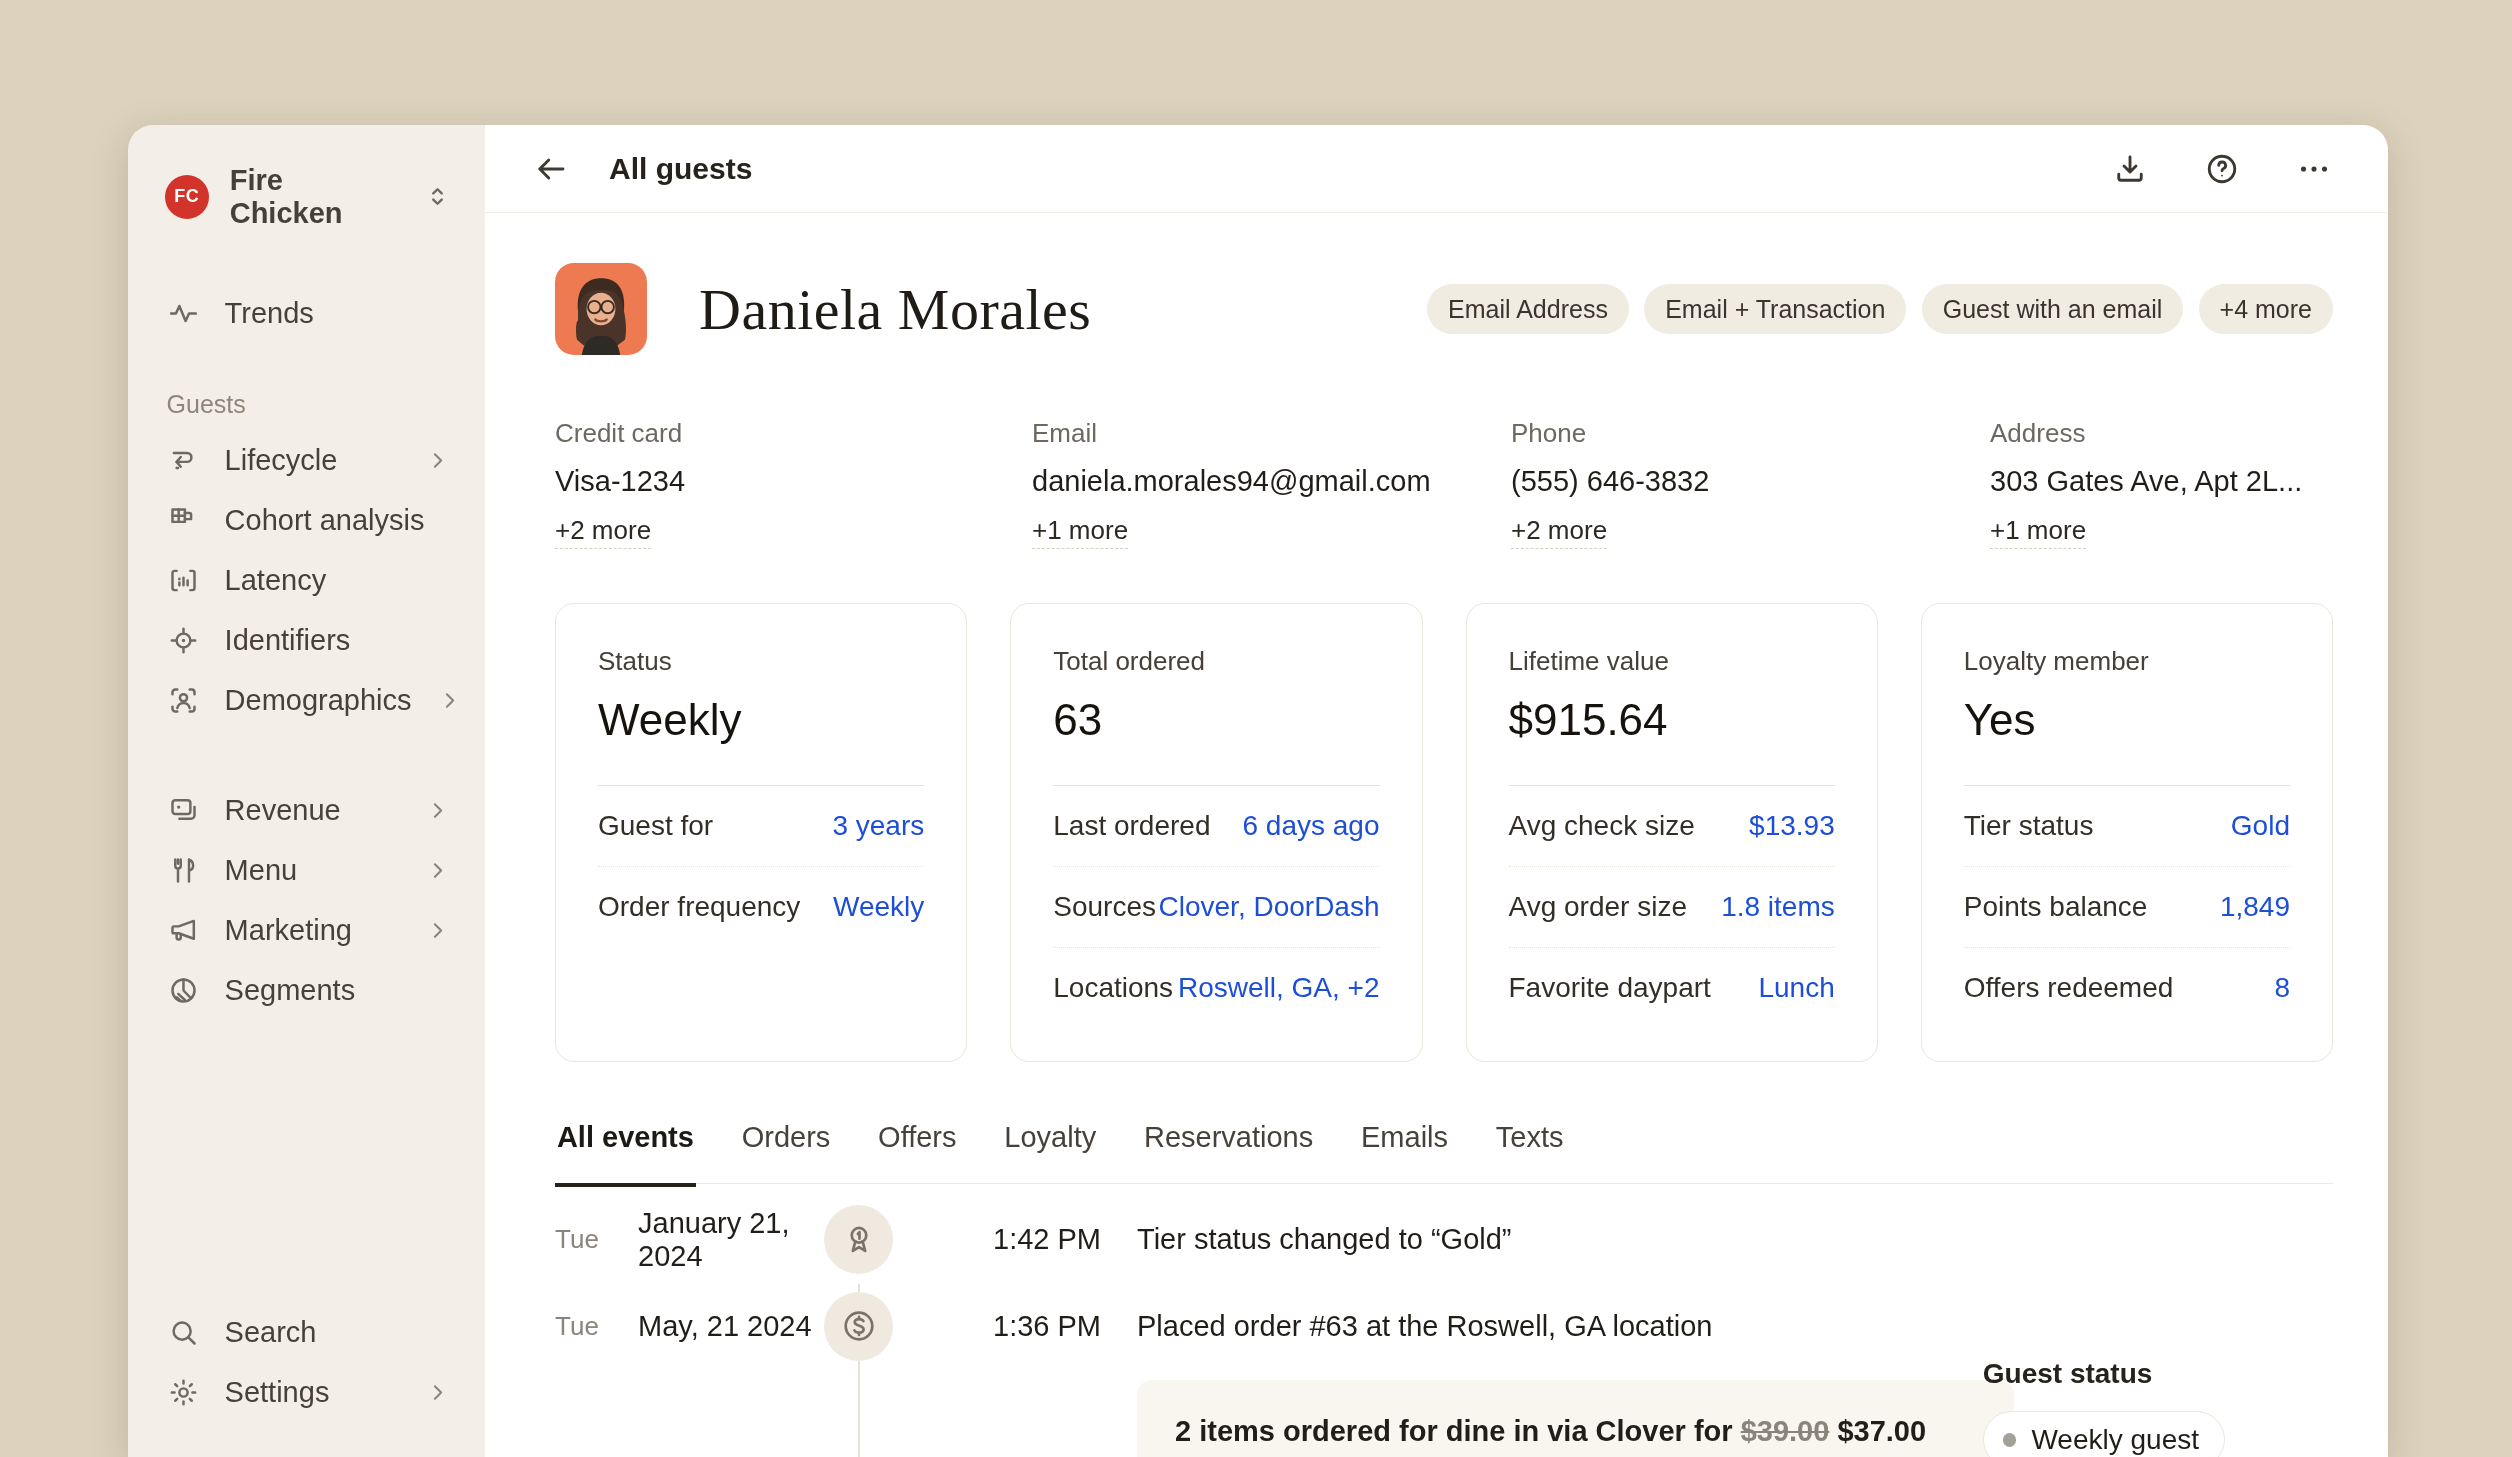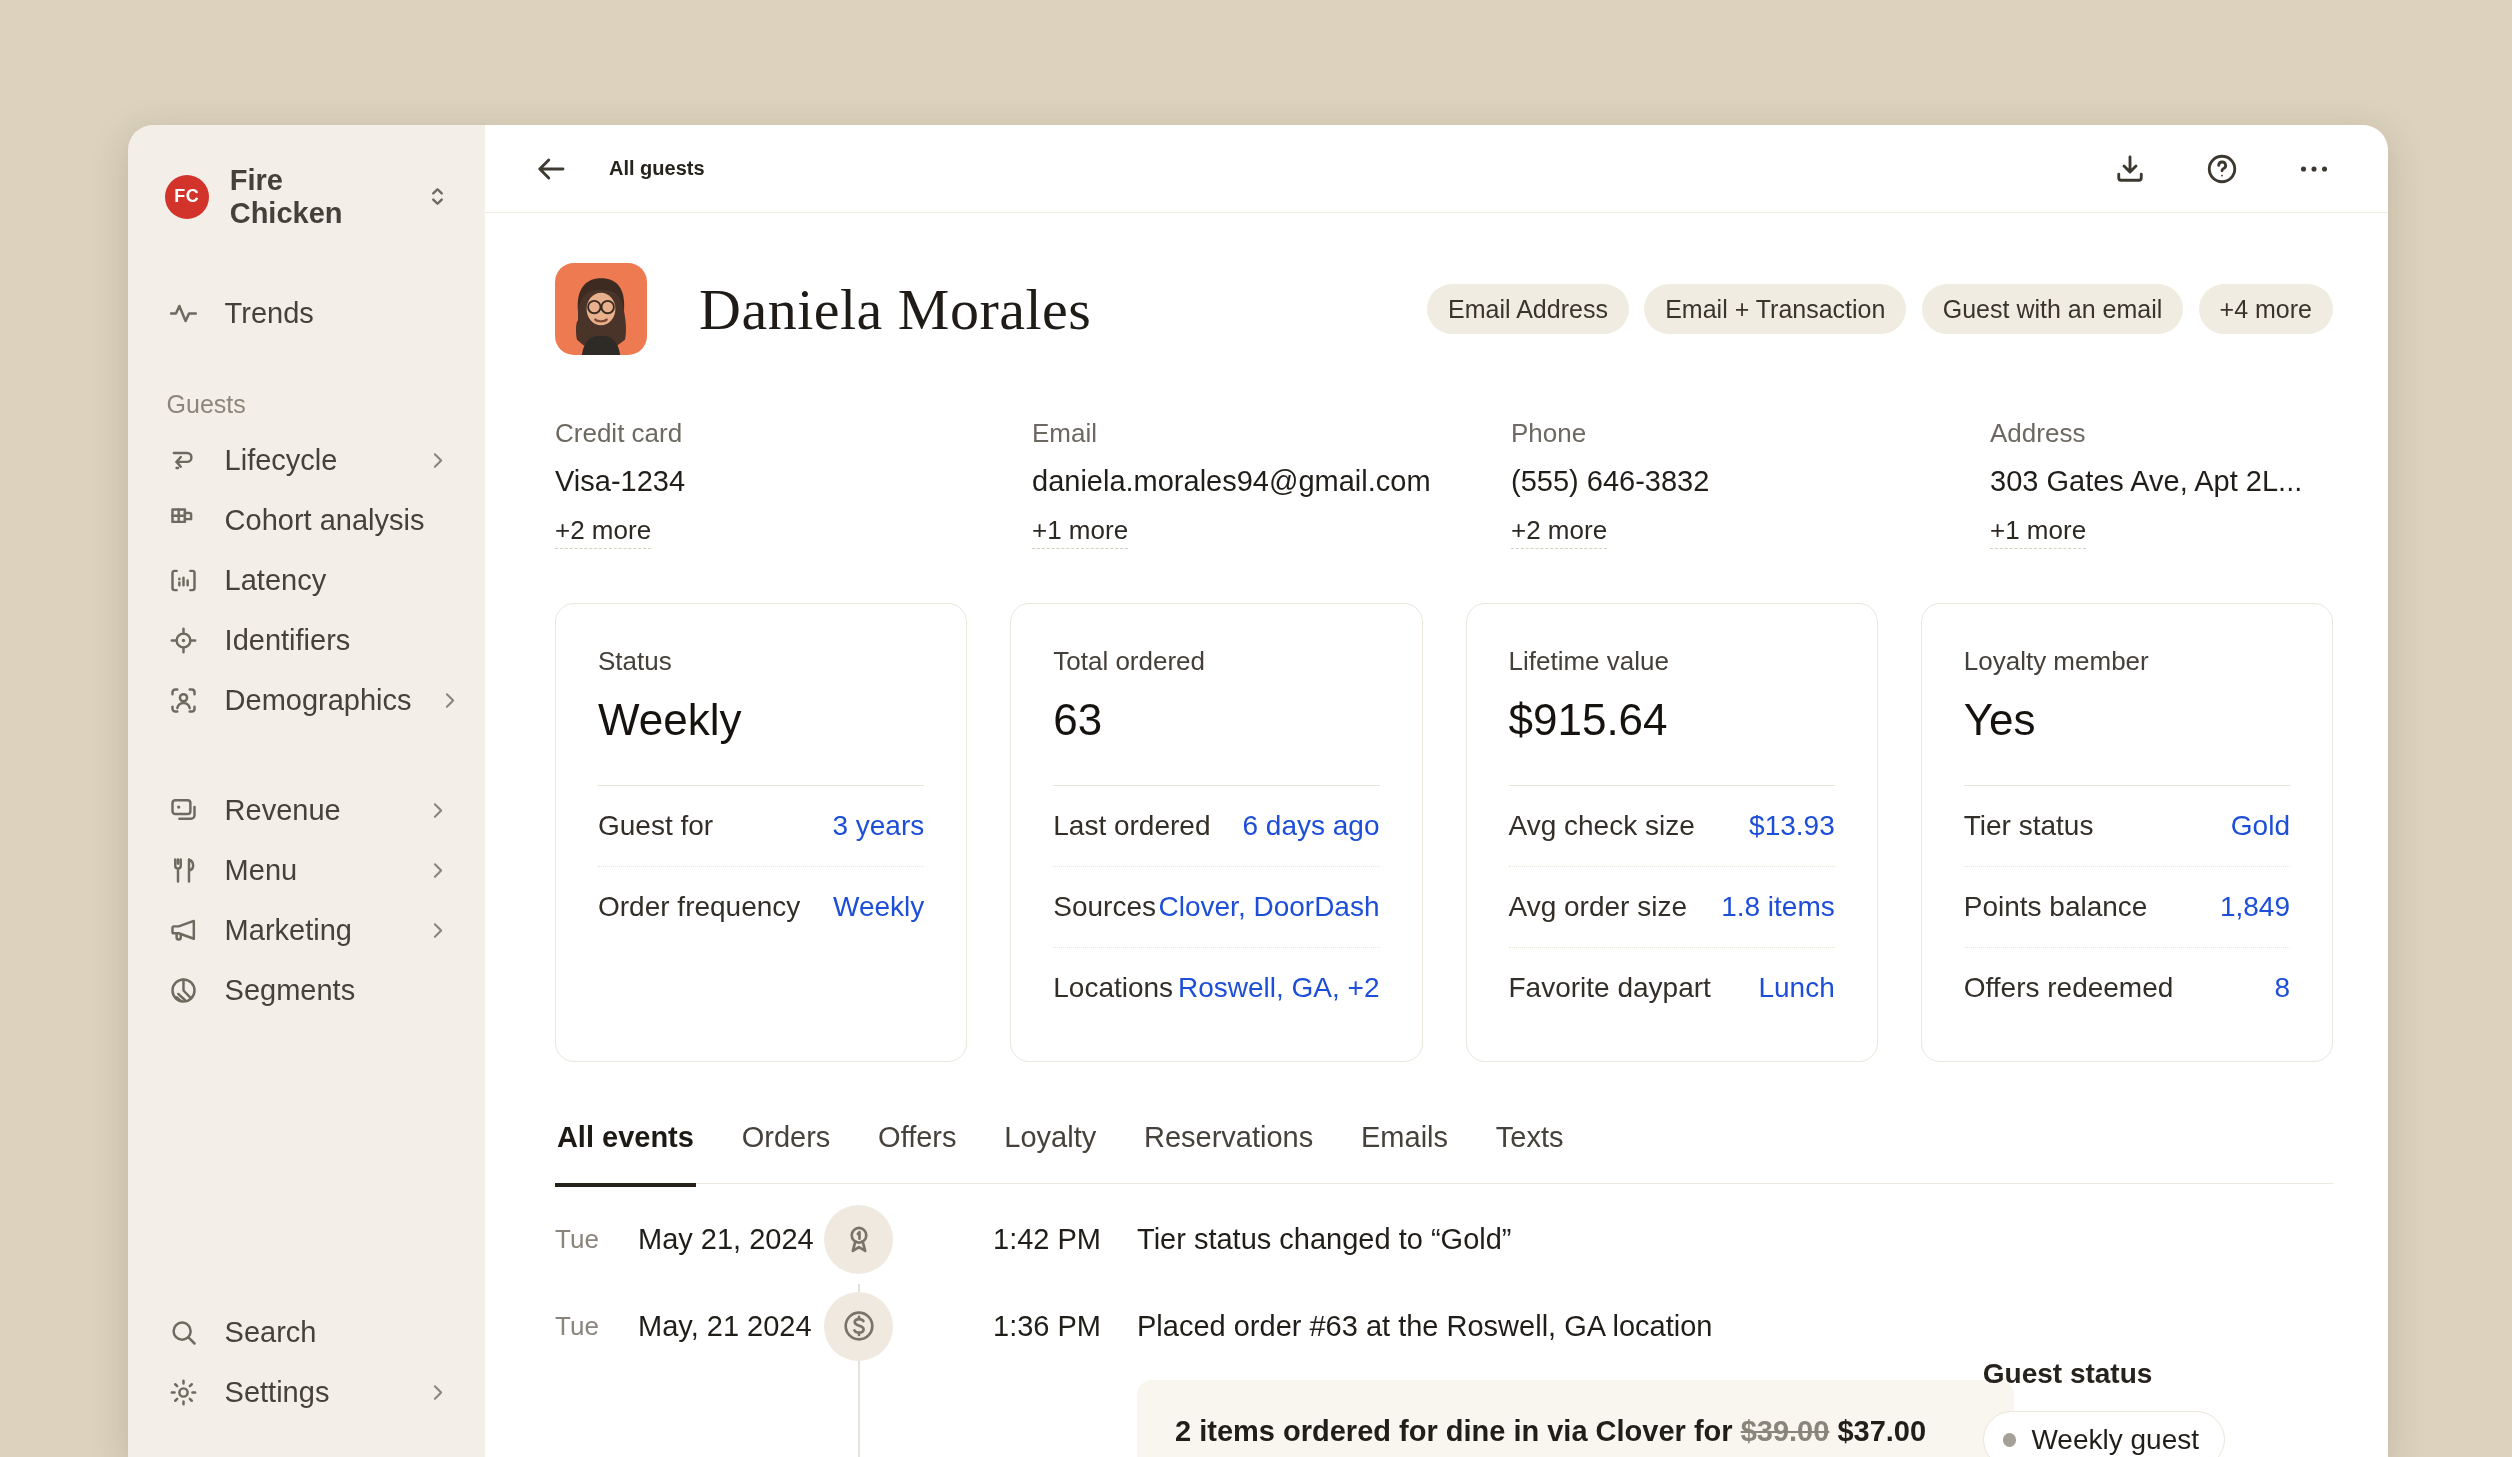--- a/index.html
+++ b/index.html
@@ -38,21 +38,21 @@
   .section-label{font-size:25px;color:#8d877b;margin:46px 0 11.5px;padding-left:9.6px;}
   .group-gap{margin-top:50px;}
   .nav-footer{margin-top:auto;display:flex;flex-direction:column;}
   
   .main{flex:1;background:#ffffff;display:flex;flex-direction:column;min-width:0;}
   .topbar{
     height:88px;min-height:88px;display:flex;align-items:center;
     padding:0 56px 0 48px;border-bottom:1.9px solid #f0ece4;box-sizing:border-box;
   }
   .back-btn{display:flex;color:#3f3a32;cursor:pointer;}
-  .topbar-title{margin-left:40px;font-size:20px;font-weight:600;color:#26221c;}
+  .topbar-title{margin-left:40px;font-size:30px;font-weight:600;color:#26221c;}
   .topbar-actions{margin-left:auto;display:flex;align-items:center;gap:56px;color:#3c372f;}
   .action-btn{display:flex;cursor:pointer;}
   .content{flex:1;padding:50px 55px 0 70px;box-sizing:border-box;position:relative;}
   
   .profile{display:flex;align-items:center;}
   .avatar{width:92px;height:92px;border-radius:19px;overflow:hidden;flex:0 0 auto;}
   .person-name{
     margin-left:52px;font-family:"Liberation Serif","DejaVu Serif",serif;
     font-size:58px;font-weight:500;color:#1f1b16;letter-spacing:0.5px;
   }
@@ -457,21 +457,21 @@
         <span class="tab">Reservations</span>
         <span class="tab">Emails</span>
         <span class="tab">Texts</span>
       </div>
 
       <div class="events">
         <div class="tl-line"></div>
 
         <div class="event-row first">
           <span class="e-day">Tue</span>
-          <span class="e-date">May 21, 2024</span>
+          <span class="e-date">January 21, 2024</span>
           <span class="e-icon">
             <svg width="38" height="38" viewBox="0 0 24 24" fill="none" stroke="currentColor" stroke-width="1.7" stroke-linecap="round" stroke-linejoin="round">
                 <circle cx="12" cy="9" r="4.6"></circle>
                 <path d="m9.7 12.9-1.6 6 3.9-2.4 3.9 2.4-1.6-6"></path>
                 <path d="M11.3 8.2 12.3 7v4.2"></path>
               </svg>
           </span>
           <span class="e-sp"></span>
           <span class="e-time">1:42 PM</span>
           <span class="e-text">Tier status changed to “Gold”</span>

